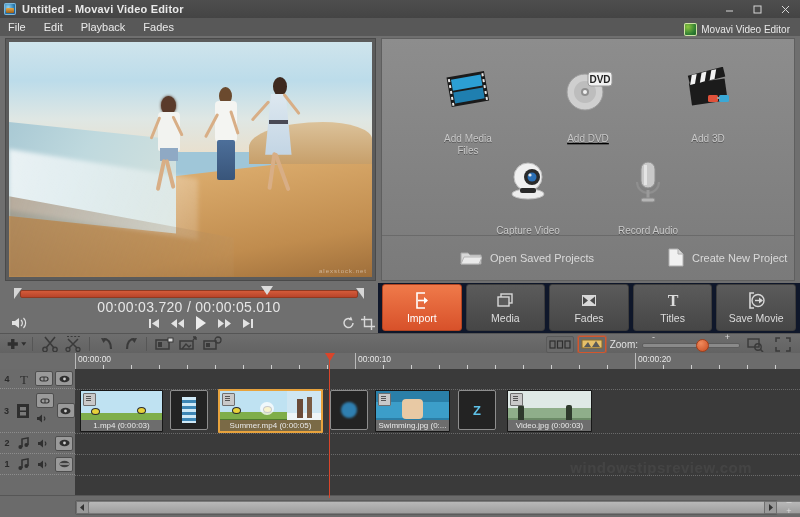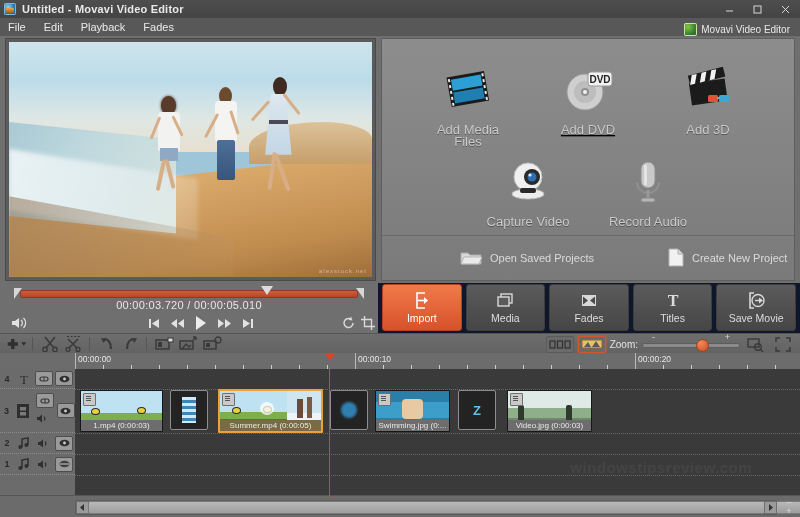--- a/index.html
+++ b/index.html
@@ -59,42 +59,42 @@
   
   .rpanel{position:absolute;left:381px;top:2px;width:414px;height:243px;
     background:linear-gradient(#8d8d8d,#7a7a7a);border:1px solid #5f5f5f;box-sizing:border-box;}
   .brand{position:absolute;right:4px;top:-16px;display:flex;align-items:center;gap:4px;}
   .brand-ic{width:13px;height:13px;border-radius:2px;
     background:radial-gradient(circle at 30% 30%,#8cc63f,#2e7d32 60%,#1b5e20);
     box-shadow:inset 0 0 0 1px #cfe2a5;}
   .brand-tx{color:#e8e8e8;font-size:10px;}
   .tiles{position:absolute;left:0;top:6px;width:100%;height:188px;}
   .tile{position:absolute;width:108px;text-align:center;cursor:default;}
-  .tile .tlabel{color:#c9c9c9;font-size:13px;line-height:12px;margin-top:3px;
+  .tile .tlabel{color:#c9c9c9;font-size:10px;line-height:12px;margin-top:12px;
     text-shadow:0 1px 0 rgba(0,0,0,.35);}
   .ticon{height:62px;display:flex;align-items:center;justify-content:center;}
   .bottomrow{position:absolute;left:0;bottom:0;width:100%;height:44px;
     border-top:1px solid #6a6a6a;display:flex;align-items:center;}
   .brow-item{display:flex;align-items:center;gap:8px;color:#dadada;font-size:11px;}
   .brow-item.one{margin-left:78px;}
   .brow-item.two{margin-left:74px;}
 
   
   .playbar{position:absolute;left:0;top:283px;width:378px;height:50px;background:#6f6f6f;}
   .scrub{position:absolute;left:8px;top:4px;width:362px;height:12px;}
   .scrub-track{position:absolute;left:12px;top:3px;right:12px;height:6px;
     background:linear-gradient(#d35b3a,#b8442a);border-radius:2px;border:1px solid #8f3a22;}
   .handleL{position:absolute;left:6px;top:1px;width:0;height:0;
     border-left:8px solid #d6d6d6;border-bottom:11px solid transparent;}
   .handleR{position:absolute;right:6px;top:1px;width:0;height:0;
     border-right:8px solid #d6d6d6;border-bottom:11px solid transparent;}
   .playhead{position:absolute;left:253px;top:-1px;width:0;height:0;
     border-left:6px solid transparent;border-right:6px solid transparent;border-top:9px solid #dcdcdc;}
   .tcode{position:absolute;left:0;top:16px;width:378px;text-align:center;
-    color:#e6e6e6;font-size:11px;letter-spacing:.3px;}
+    color:#e6e6e6;font-size:14px;letter-spacing:.3px;}
   .tbtns{position:absolute;left:0;top:30px;width:378px;height:20px;}
   .ctrl{position:absolute;top:0;width:22px;height:20px;display:flex;align-items:center;justify-content:center;}
   .volbtn{left:8px;}
   .b1{left:143px;} .b2{left:167px;} .b3{left:190px;} .b4{left:213px;} .b5{left:237px;}
   .r1{left:338px;} .r2{left:357px;}
 
   
   .tools{position:absolute;left:382px;top:284px;width:414px;height:47px;display:flex;gap:4px;}
   .tbtn{flex:1;height:45px;border-radius:3px;background:linear-gradient(#5b5b5b,#464646);
     border:1px solid #3d3d3d;display:flex;flex-direction:column;align-items:center;

